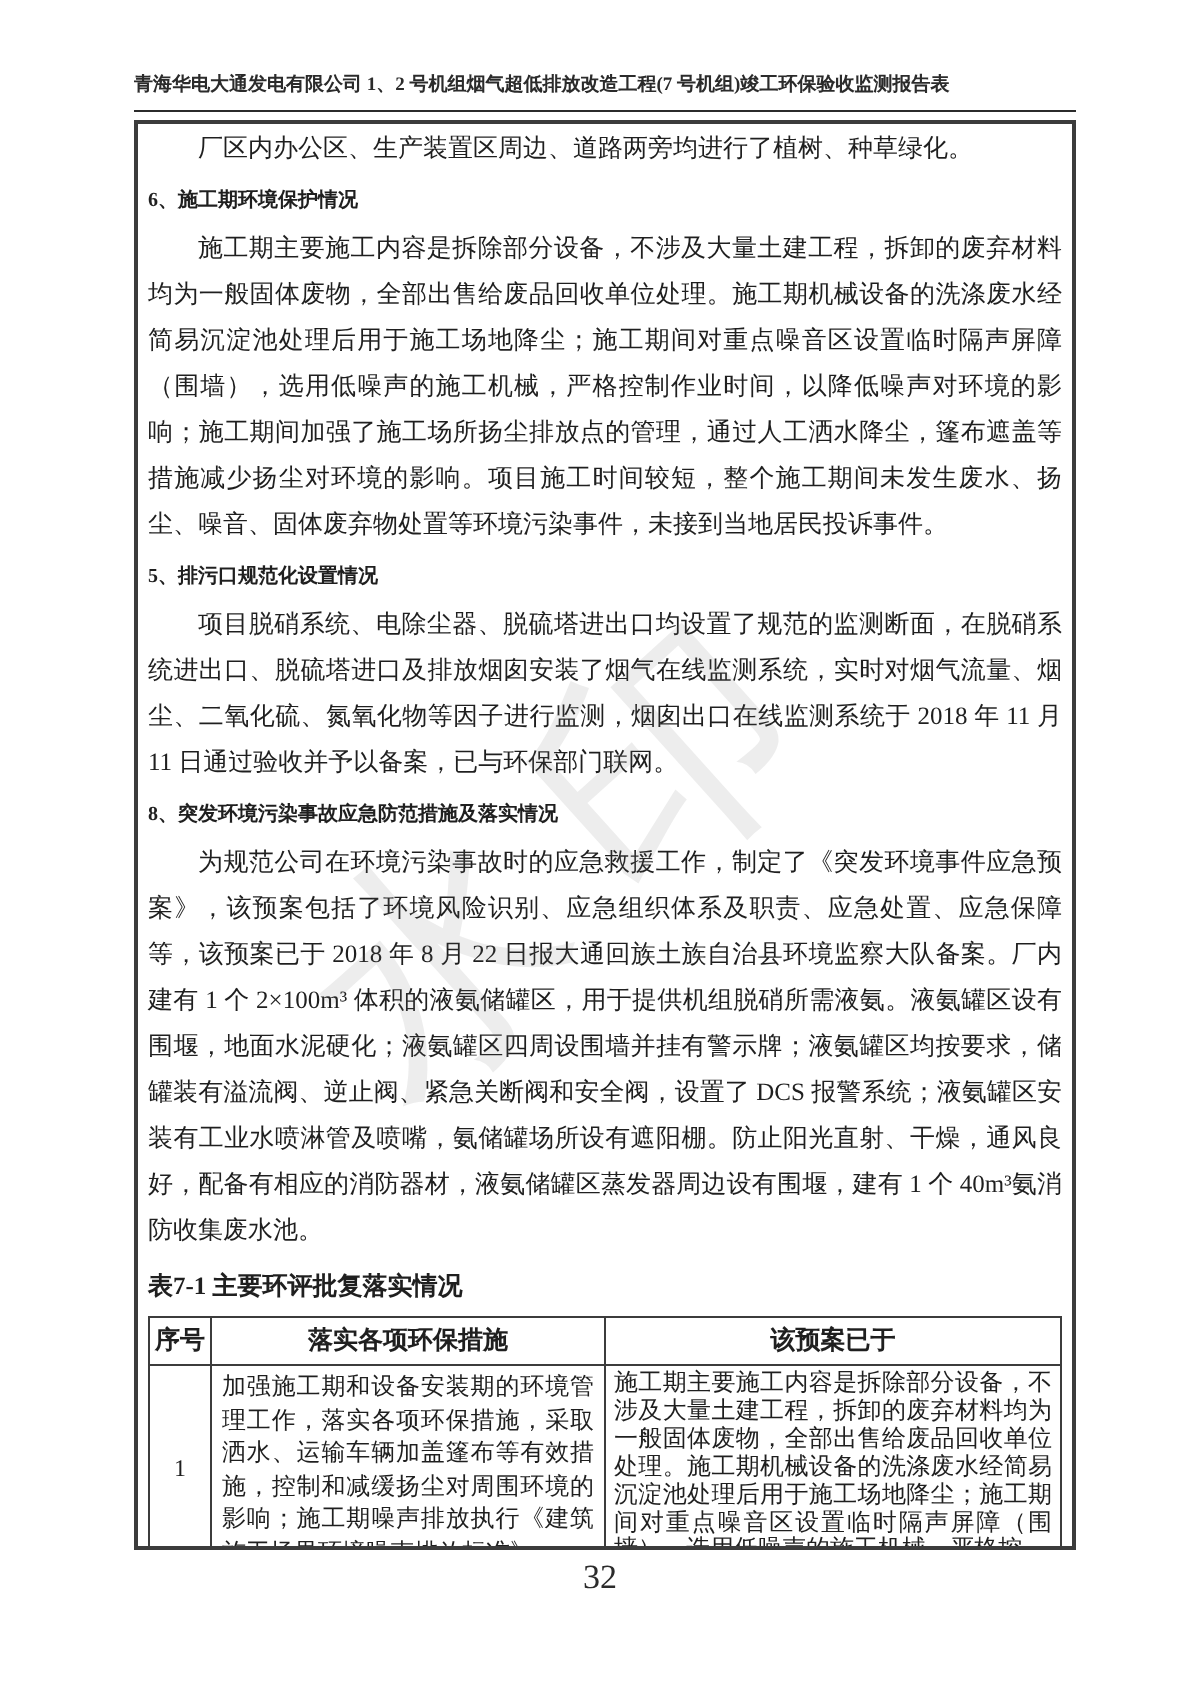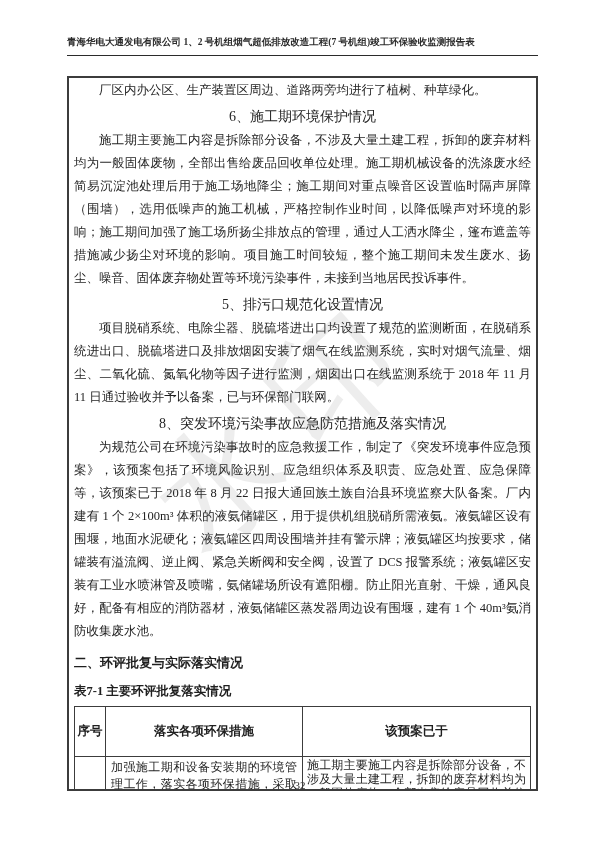--- a/index.html
+++ b/index.html
@@ -9,60 +9,60 @@
   }
   .doc-header {
     position:absolute; left:67px; top:36px; width:471px;
     font-size:9.5px; font-weight:bold; color:#2b2b2b; white-space:nowrap; overflow:hidden;
   }
   .header-rule {
     position:absolute; left:67px; top:55px; width:471px; height:0;
     border-top:1.5px solid #2b2b2b;
   }
   .content-box {
-    position:absolute; left:67px; top:76px; width:471px; height:715px;
+    position:absolute; left:67px; top:60px; width:471px; height:715px;
     border:2px solid #3c3c3c; box-sizing:border-box;
     padding:1px 5px 0 5px; overflow:hidden; z-index:1;
   }
   .intro, .para {
     margin:0; font-size:12.5px; line-height:23px;
     text-align:justify; text-indent:2em;
   }
   .sec-heading {
-    margin:3px 0 0 0; font-size:14px; line-height:24px; font-weight:normal;text-align:center;
+    margin:3px 0 0 0; font-size:10px; line-height:24px; font-weight:bold;
   }
   .sec2-heading {
     margin:7px 0 0 0; font-size:13px; line-height:25px; font-weight:bold;
   }
   .table-caption {
     margin:5px 0 3px 0; font-size:12.5px; line-height:23px;
     font-weight:bold; text-align:left;
   }
   table.t { width:100%; border-collapse:collapse; table-layout:fixed; }
   table.t th, table.t td { border:1.5px solid #3c3c3c; }
   table.t th {
     font-size:12.5px; font-weight:bold; text-align:center;
-    padding:16px 0; vertical-align:middle;font-family:Liberation Serif, serif;
+    padding:3px 0; vertical-align:middle;font-family:Liberation Serif, serif;
   }
   th.col-no { width:30px; padding:2px 2px; line-height:15px; }
   th.col-req { width:196px; }
   td.cell-no {
     text-align:center; font-size:12px; vertical-align:middle; width:30px;
   }
   td.cell-req {
     font-size:12px; line-height:16.5px; padding:2px 5px;
     text-align:justify; vertical-align:top;
   }
   td.cell-impl {
     font-size:12px; line-height:13.9px; padding:2px 4px;
     text-align:justify; vertical-align:top;
   }
   .page-num {
     position:absolute; top:779px; left:0; width:600px;
-    text-align:center; font-size:11px; color:#2b2b2b;
+    text-align:center; font-size:17px; color:#2b2b2b;
   }
   .watermark {
     position:absolute; left:120px; top:300px; width:420px;
     font-family:"Liberation Sans", sans-serif;
     font-size:125px; letter-spacing:28px; color:rgba(110,110,110,0.12);
     transform:rotate(-42deg); transform-origin:center center;
     white-space:nowrap; pointer-events:none; z-index:2; user-select:none;
   }
 </style>
 </head>
@@ -81,21 +81,20 @@
 
     <p class="sec-heading">6、施工期环境保护情况</p>
     <p class="para">施工期主要施工内容是拆除部分设备，不涉及大量土建工程，拆卸的废弃材料均为一般固体废物，全部出售给废品回收单位处理。施工期机械设备的洗涤废水经简易沉淀池处理后用于施工场地降尘；施工期间对重点噪音区设置临时隔声屏障（围墙），选用低噪声的施工机械，严格控制作业时间，以降低噪声对环境的影响；施工期间加强了施工场所扬尘排放点的管理，通过人工洒水降尘，篷布遮盖等措施减少扬尘对环境的影响。项目施工时间较短，整个施工期间未发生废水、扬尘、噪音、固体废弃物处置等环境污染事件，未接到当地居民投诉事件。</p>
 
     <p class="sec-heading">5、排污口规范化设置情况</p>
     <p class="para">项目脱硝系统、电除尘器、脱硫塔进出口均设置了规范的监测断面，在脱硝系统进出口、脱硫塔进口及排放烟囱安装了烟气在线监测系统，实时对烟气流量、烟尘、二氧化硫、氮氧化物等因子进行监测，烟囱出口在线监测系统于 2018 年 11 月 11 日通过验收并予以备案，已与环保部门联网。</p>
 
     <p class="sec-heading">8、突发环境污染事故应急防范措施及落实情况</p>
     <p class="para">为规范公司在环境污染事故时的应急救援工作，制定了《突发环境事件应急预案》，该预案包括了环境风险识别、应急组织体系及职责、应急处置、应急保障等，该预案已于 2018 年 8 月 22 日报大通回族土族自治县环境监察大队备案。厂内建有 1 个 2×100m³ 体积的液氨储罐区，用于提供机组脱硝所需液氨。液氨罐区设有围堰，地面水泥硬化；液氨罐区四周设围墙并挂有警示牌；液氨罐区均按要求，储罐装有溢流阀、逆止阀、紧急关断阀和安全阀，设置了 DCS 报警系统；液氨罐区安装有工业水喷淋管及喷嘴，氨储罐场所设有遮阳棚。防止阳光直射、干燥，通风良好，配备有相应的消防器材，液氨储罐区蒸发器周边设有围堰，建有 1 个 40m³氨消防收集废水池。</p>
 
-    <p class="sec2-heading">二、环评批复与实际落实情况</p>
 
     <p class="table-caption">表7-1  主要环评批复落实情况</p>
 
     <table class="t">
       <thead>
         <tr>
           <th class="col-no">序号</th>
           <th class="col-req">落实各项环保措施</th>
           <th class="col-impl">该预案已于</th>
         </tr>

